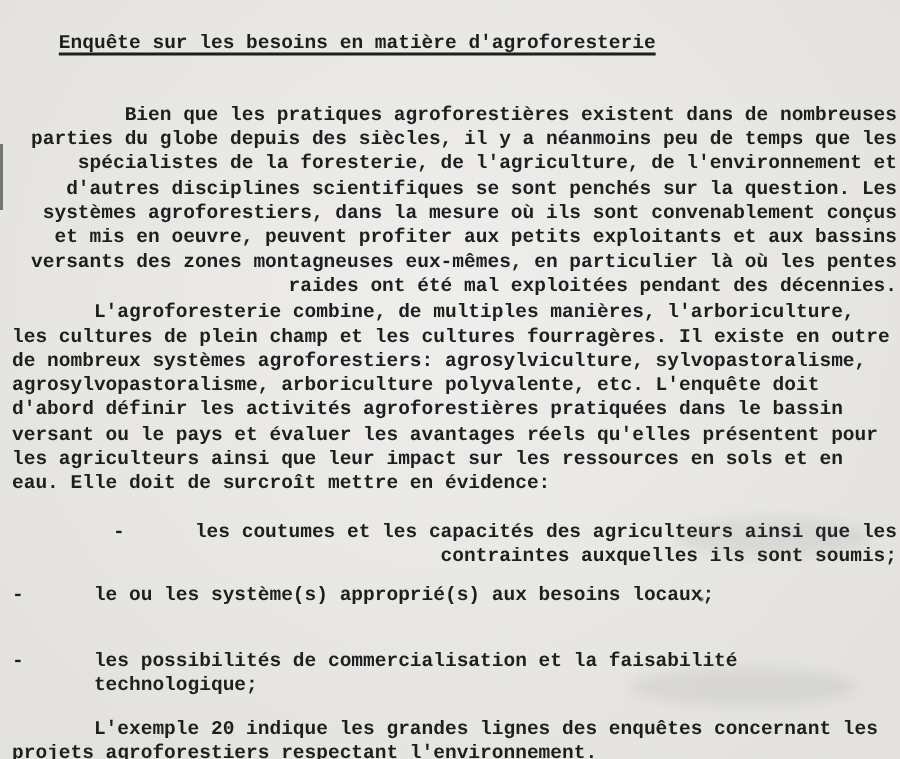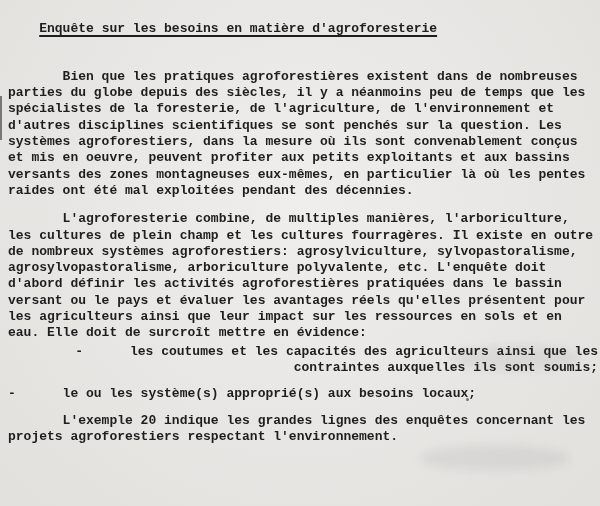--- a/index.html
+++ b/index.html
@@ -27,24 +27,24 @@
     font-weight: 600;
     color: #1e1e1e;
   }
   .title-wrap { margin-bottom: 15px; }
   .title {
     display: inline-block;
     text-decoration: underline;
     text-underline-offset: 3px;
     text-decoration-thickness: 1.5px;
   }
-  .p1 { margin-bottom: 12px; }
-  .p2 { margin-bottom: 2px; }
+  .p1 { margin-bottom: 1px; text-align: right; }
+  .p2 { margin-bottom: 16px; }
   .b1 { margin-bottom: 10px; text-align: right; }
-  .b2 { margin-bottom: 10px; }
+  .b2 { margin-bottom: 27px; }
   .b3 { margin-bottom: 13px; }
   .b4 { margin-bottom: 14px; }
   
   .edge-mark {
     position: absolute;
     left: 0; top: 96px;
     width: 2px; height: 44px;
     background: rgba(30,30,30,0.55);
     filter: blur(0.5px);
   }
@@ -89,20 +89,22 @@
 d'abord définir les activités agroforestières pratiquées dans le bassin
 versant ou le pays et évaluer les avantages réels qu'elles présentent pour
 les agriculteurs ainsi que leur impact sur les ressources en sols et en
 eau. Elle doit de surcroît mettre en évidence:</div>
 
   <div class="block b1">-      les coutumes et les capacités des agriculteurs ainsi que les
        contraintes auxquelles ils sont soumis;</div>
 
   <div class="block b2">-      le ou les système(s) approprié(s) aux besoins locaux;</div>
 
+  <div class="block b3">-      les possibilités de commercialisation et la faisabilité
+       technologique;</div>
 
 
   <div class="block closing">       L'exemple 20 indique les grandes lignes des enquêtes concernant les
 projets agroforestiers respectant l'environnement.</div>
 
   <div class="edge-mark"></div>
   <div class="smudge smudge-1"></div>
   <div class="smudge smudge-2"></div>
   <div class="speck"></div>
 

